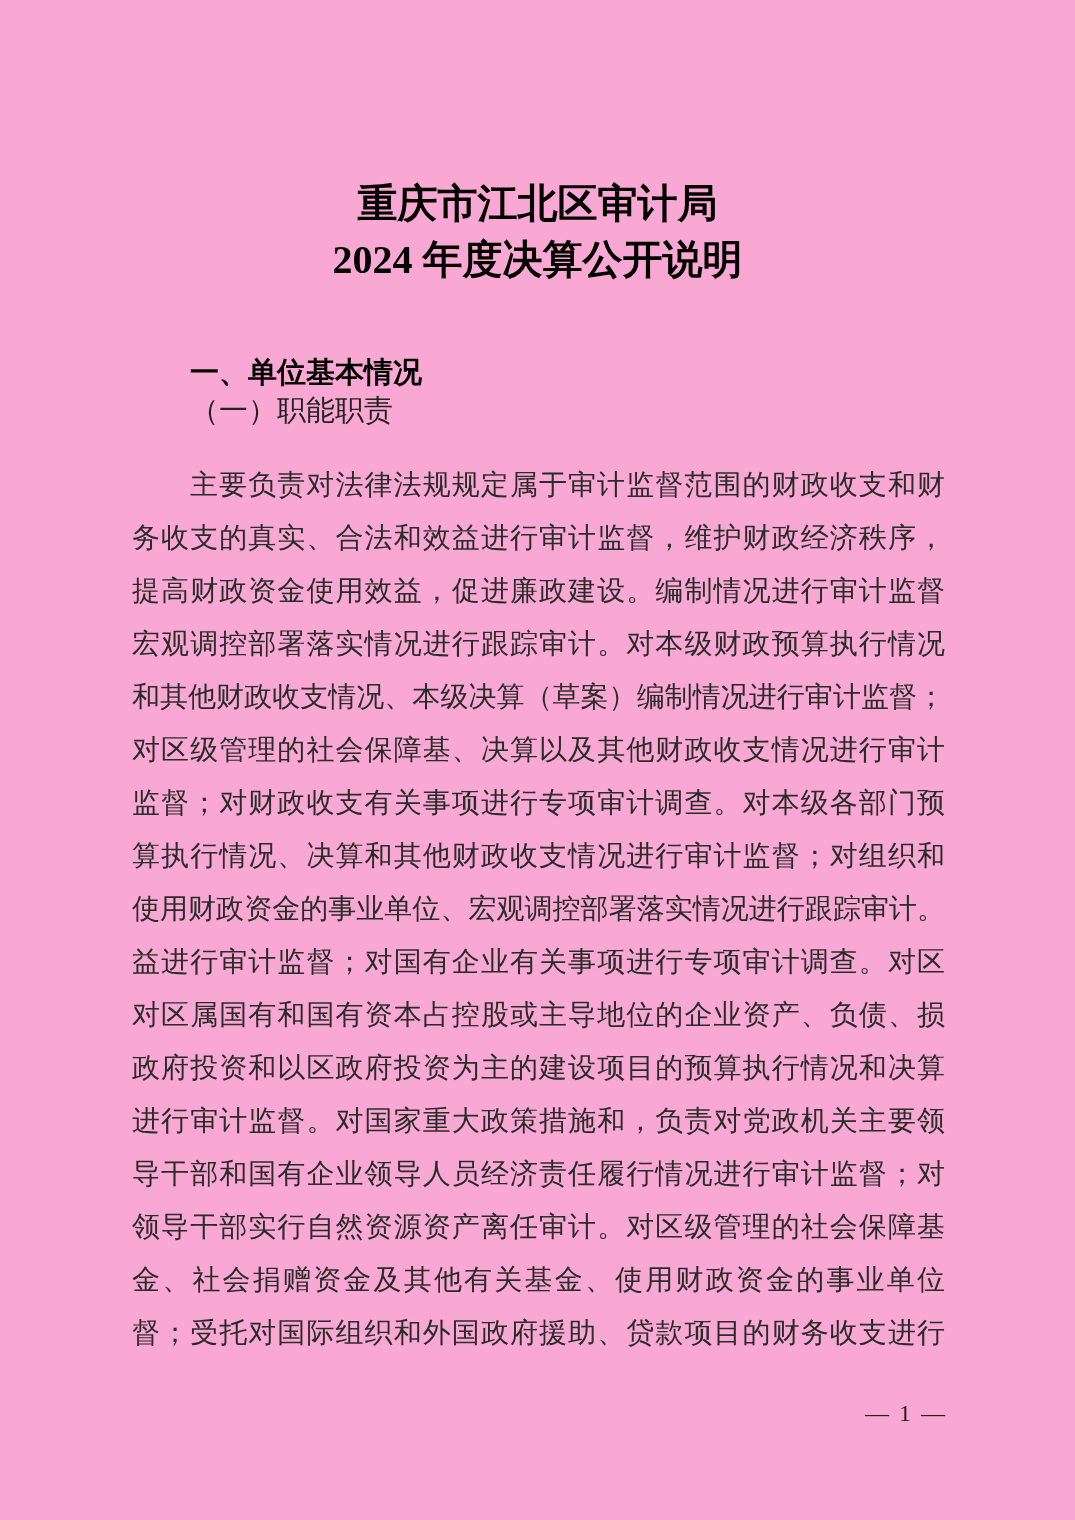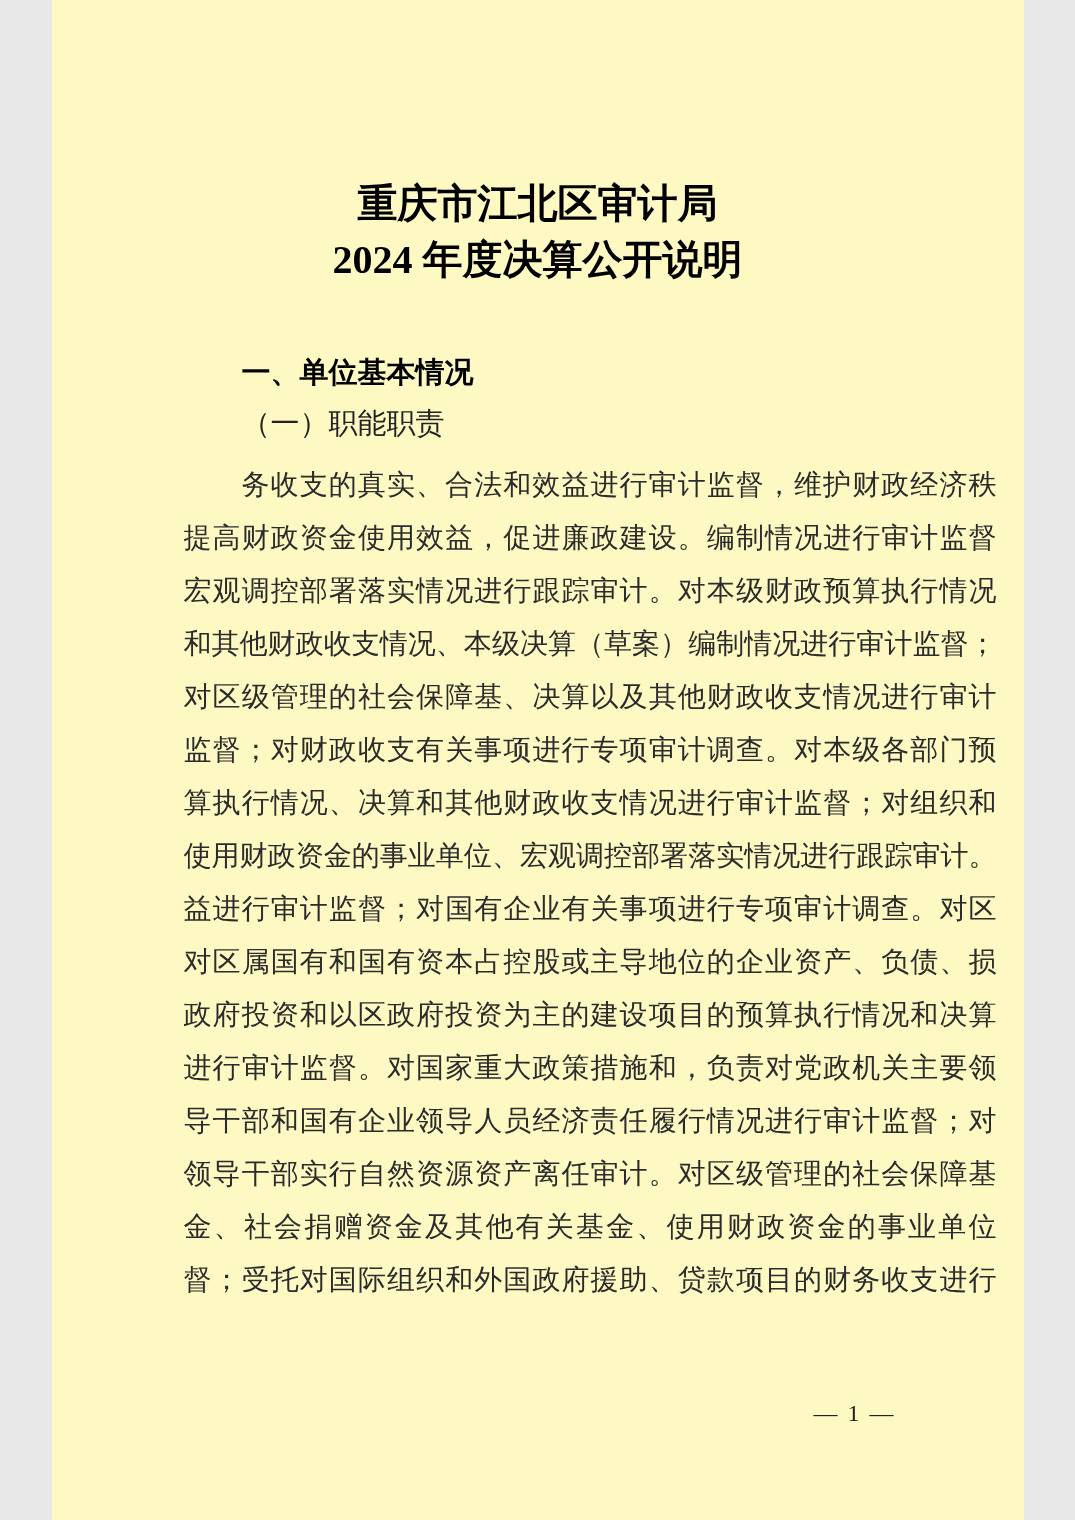--- a/index.html
+++ b/index.html
@@ -2,23 +2,23 @@
 <html><head>
 <meta charset="utf-8">
 <style>
   html, body {
     margin: 0;
     padding: 0;
     background: #e8e8e8;
   }
   .page {
     position: relative;
-    width: 972px;
+    width: 1075px;
     height: 1520px;
-    background: #fef9c3;
+    background: #f9a8d4;
     margin: 0 auto;
     overflow: hidden;
     font-family: "Liberation Serif", serif;
     color: #1a1a1a;
   }
   .doc-title {
     position: absolute;
     top: 176px;
     left: 0;
     width: 100%;
@@ -37,21 +37,21 @@
     width: 813px;
     font-family: "Liberation Sans", sans-serif;
     font-weight: 700;
     font-size: 29px;
     line-height: 40px;
     color: #000000;
     text-indent: 58px;
   }
   .sub-heading {
     position: absolute;
-    top: 403px;
+    top: 390px;
     left: 132px;
     width: 813px;
     font-family: "Liberation Serif", serif;
     font-size: 29px;
     line-height: 40px;
     color: #222222;
     text-indent: 58px;
   }
   .body-text {
     position: absolute;
@@ -92,20 +92,21 @@
   <h1 class="doc-title">
     <div>重庆市江北区审计局</div>
     <div>2024 年度决算公开说明</div>
   </h1>
 
   <div class="section-heading">一、单位基本情况</div>
 
   <div class="sub-heading">（一）职能职责</div>
 
   <div class="body-text">
+      <div class="line">主要负责对法律法规规定属于审计监督范围的财政收支和财</div>
       <div class="line">务收支的真实、合法和效益进行审计监督，维护财政经济秩序，</div>
       <div class="line">提高财政资金使用效益，促进廉政建设。编制情况进行审计监督</div>
       <div class="line">宏观调控部署落实情况进行跟踪审计。对本级财政预算执行情况</div>
       <div class="line">和其他财政收支情况、本级决算（草案）编制情况进行审计监督；</div>
       <div class="line">对区级管理的社会保障基、决算以及其他财政收支情况进行审计</div>
       <div class="line">监督；对财政收支有关事项进行专项审计调查。对本级各部门预</div>
       <div class="line">算执行情况、决算和其他财政收支情况进行审计监督；对组织和</div>
       <div class="line">使用财政资金的事业单位、宏观调控部署落实情况进行跟踪审计。</div>
       <div class="line">益进行审计监督；对国有企业有关事项进行专项审计调查。对区</div>
       <div class="line">对区属国有和国有资本占控股或主导地位的企业资产、负债、损</div>

